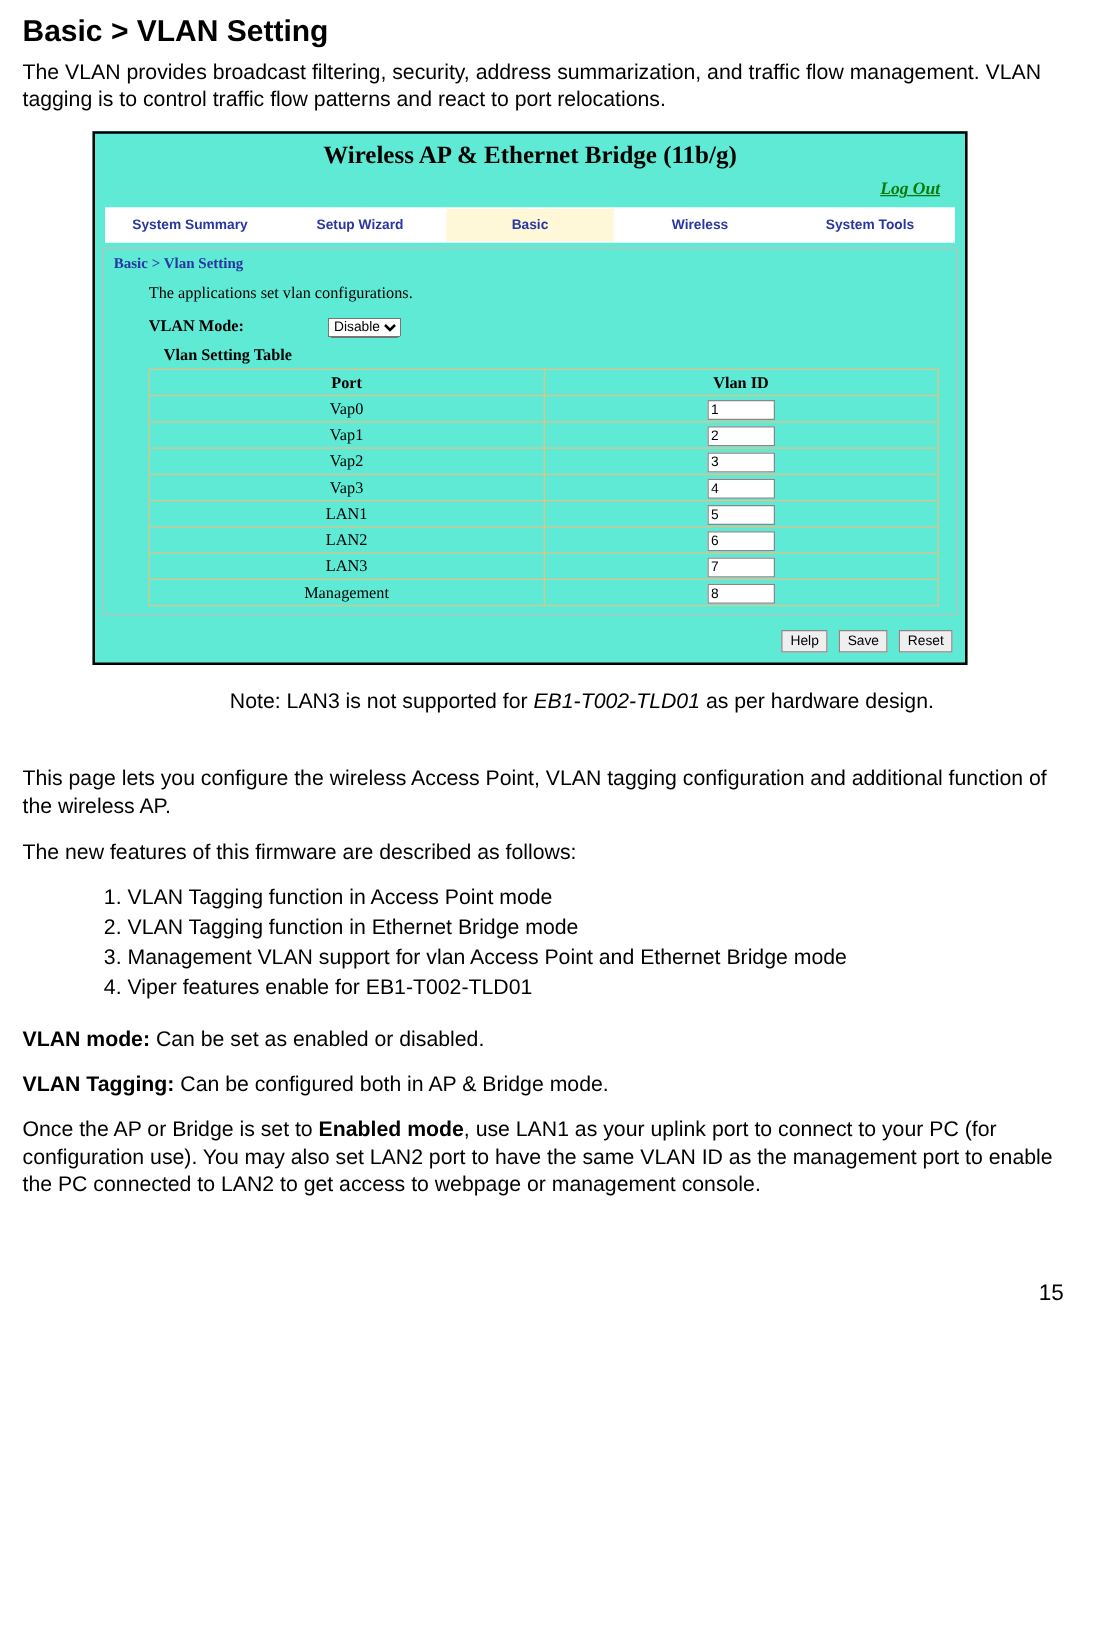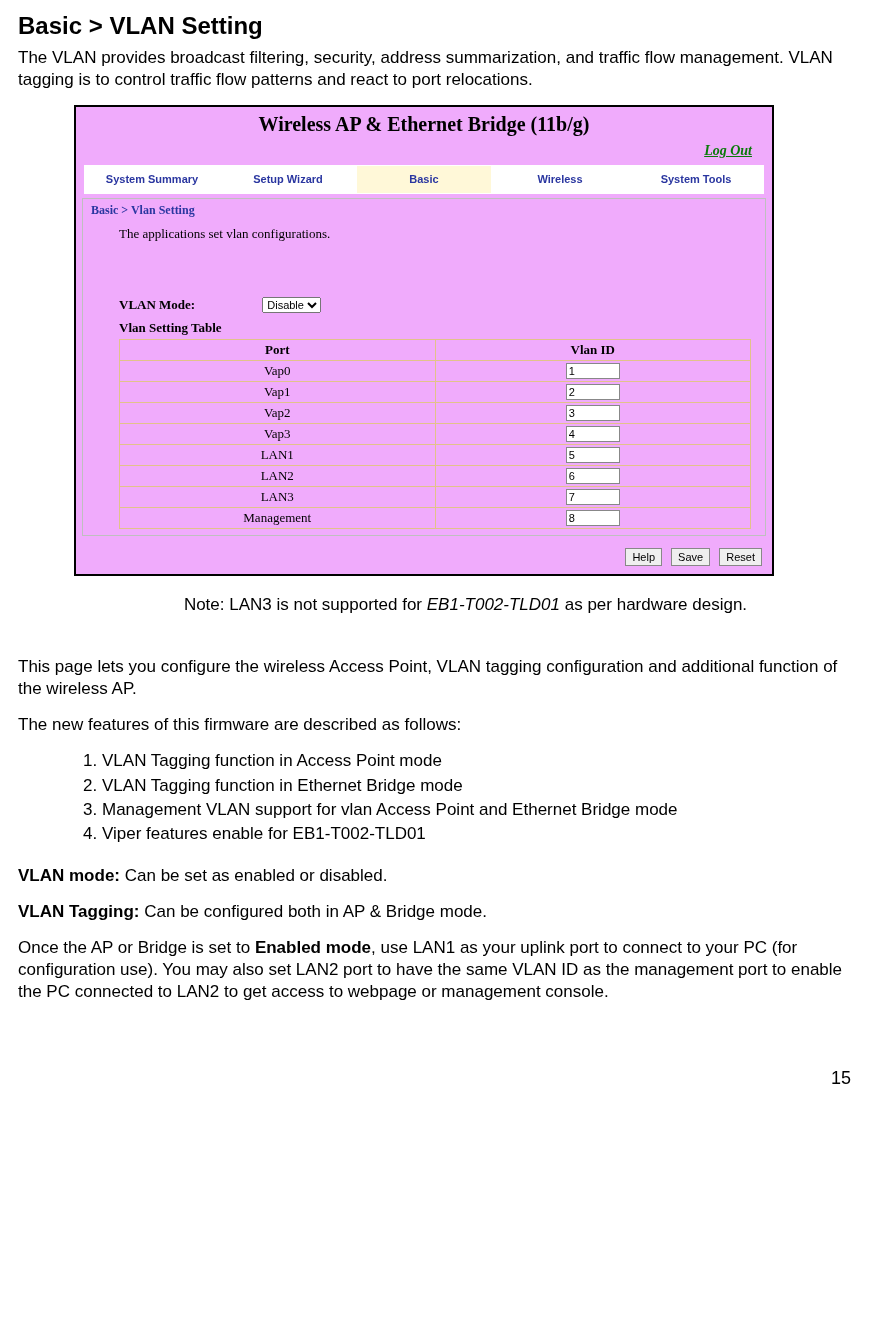--- a/index.html
+++ b/index.html
@@ -16,21 +16,21 @@
   h1{
     font-size:24px;
     font-weight:bold;
     margin:0 0 6px 0;
   }
   .para{margin:0 0 14px 0;}
   .shot-frame{
     width:700px;
     margin:8px 0 10px 56px;
     border:2px solid #000;
-    background:#f0abfc;
+    background:#5eead4;
     box-sizing:border-box;
   }
   .router-title{
     text-align:center;
     font-family:"Times New Roman",serif;
     font-weight:bold;
     font-size:20px;
     padding:4px 0 2px 0;
   }
   .logout{
@@ -76,22 +76,22 @@
     margin-bottom:8px;
   }
   .inner{
     padding:0 6px 0 28px;
     font-family:"Times New Roman",serif;
     font-size:13px;
   }
   .appline{margin:4px 0 10px 0;}
   .moderow{margin-bottom:6px;}
   .moderow .lbl{font-weight:bold;display:inline-block;width:140px;}
-  select.tiny{font-size:11px;margin-top:44px;}
-  .tblcap{font-weight:bold;margin:6px 0 2px 0;}
+  select.tiny{font-size:11px;}
+  .tblcap{font-weight:bold;margin:6px 0 2px 12px;}
   table.vlan{
     border-collapse:collapse;
     width:100%;
     font-family:"Times New Roman",serif;
     font-size:13px;
   }
   table.vlan th, table.vlan td{
     border:1px solid #e2c28a;
     text-align:center;
     padding:1px 4px;

